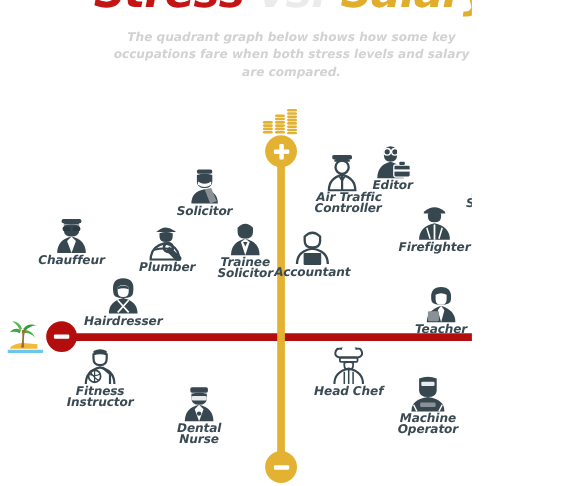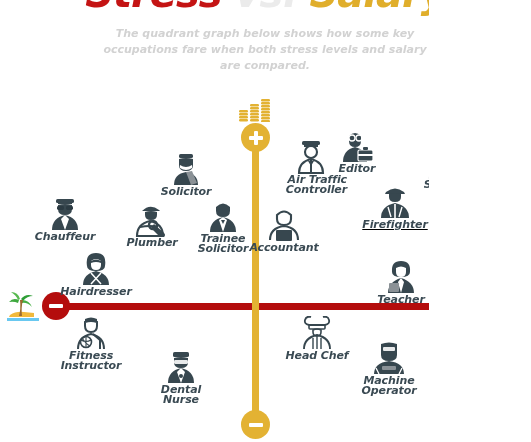--- a/index.html
+++ b/index.html
@@ -192,21 +192,21 @@
         <path d="M7 33 q0 -12 13 -15 q13 3 13 15 z" fill="none" stroke="#37474F" stroke-width="2.1"></path>
         <path d="M20 18 l-5 3 v7 q0 3 3 3" fill="none" stroke="#37474F" stroke-width="1.7"></path>
         <path d="M20 18 l5 3 v6" fill="none" stroke="#37474F" stroke-width="1.7"></path>
         <circle cx="18" cy="31" r="2" fill="none" stroke="#37474F" stroke-width="1.6"></circle>
         <circle cx="25" cy="29" r="2.2" fill="#37474F"></circle>
       </svg>
     </span>
     <span class="lbl">Salary</span>
   </div>
 
-  <div class="job" style="left:359px;top:185px;text-decoration:underline;">
+  <div class="job" style="left:359px;top:185px;">
     <span class="ic">
       <svg viewBox="0 0 40 34" width="40" height="34" style="margin:0 auto;">
         <path d="M11 7 q9 -7 18 0 l1 2 h-20 z" fill="#37474F"></path>
         <path d="M14 9 q6 -2 12 0 v3 q0 5 -6 5 q-6 0 -6 -5 z" fill="#37474F"></path>
         <path d="M6 33 q0 -12 14 -15 q14 3 14 15 z" fill="#37474F"></path>
         <path d="M20 19 l0 14" stroke="#fff" stroke-width="1.6"></path>
         <path d="M13 22 l3 10 M27 22 l-3 10" stroke="#fff" stroke-width="1.4"></path>
       </svg>
     </span>
     <span class="lbl">Firefighter</span>
@@ -257,21 +257,21 @@
       <svg viewBox="0 0 40 34" width="40" height="34" style="margin:0 auto;">
         <path d="M13 8 q7 -7 14 0 v4 q0 6 -7 6 q-7 0 -7 -6 z" fill="#37474F"></path>
         <path d="M7 33 q0 -12 13 -15 q13 3 13 15 z" fill="#37474F"></path>
         <path d="M20 18 l-4 3 l4 12 l4 -12 z" fill="#fff"></path>
         <path d="M18 21 l2 4 l2 -4" fill="#37474F"></path>
       </svg>
     </span>
     <span class="lbl">Trainee<br>Solicitor</span>
   </div>
 
-  <div class="job" style="left:60px;top:252px;">
+  <div class="job" style="left:76px;top:252px;">
     <span class="ic">
       <svg viewBox="0 0 40 34" width="40" height="34" style="margin:0 auto;">
         <path d="M11 14 q-2 -13 9 -13 q11 0 9 13 q0 5 -9 5 q-9 0 -9 -5 z" fill="#37474F"></path>
         <path d="M15 9 q5 -4 10 0 v4 q0 5 -5 5 q-5 0 -5 -5 z" fill="#fff"></path>
         <path d="M15 9 q5 -3 10 0 v2 q-5 -2 -10 0 z" fill="#37474F"></path>
         <path d="M7 33 q0 -11 13 -14 q13 3 13 14 z" fill="#37474F"></path>
         <path d="M15 21 l10 11 M25 21 l-10 11" stroke="#fff" stroke-width="1.5"></path>
       </svg>
     </span>
     <span class="lbl">Hairdresser</span>

